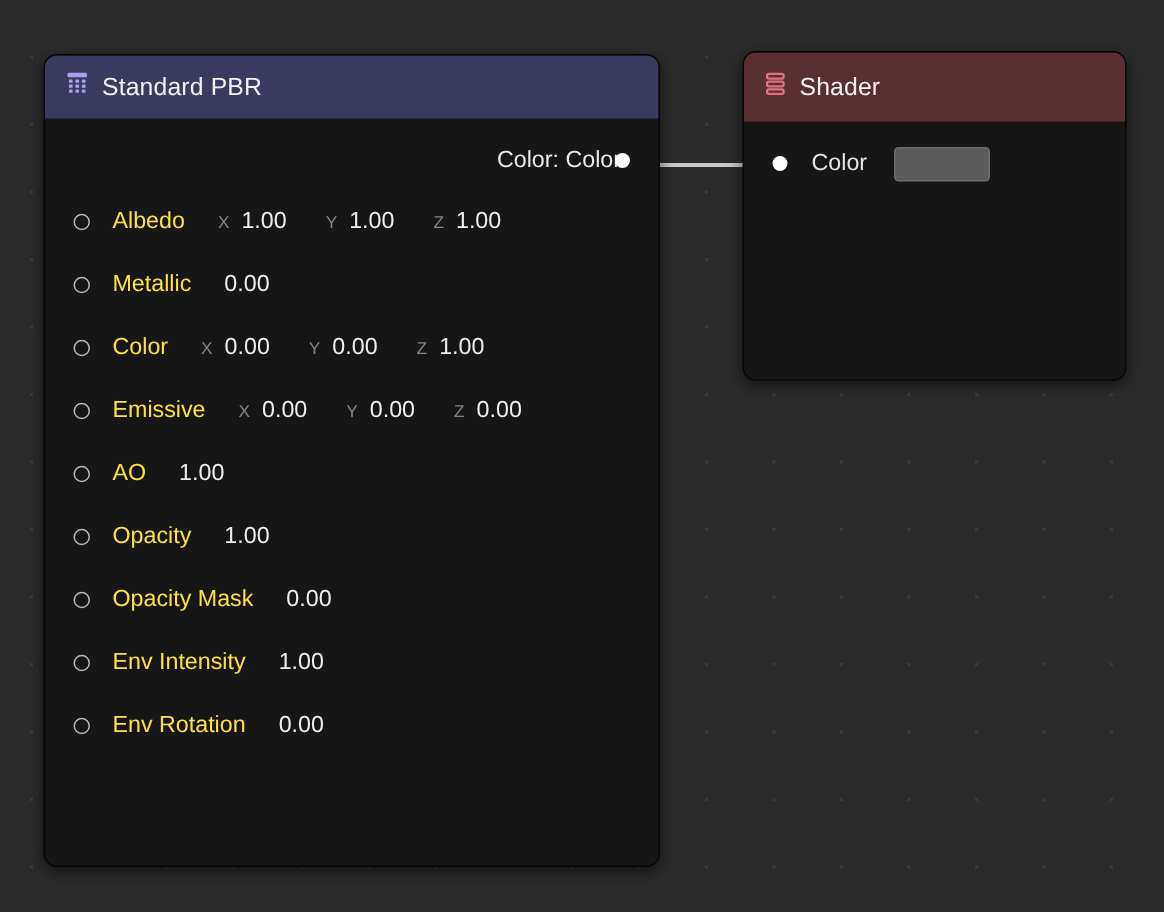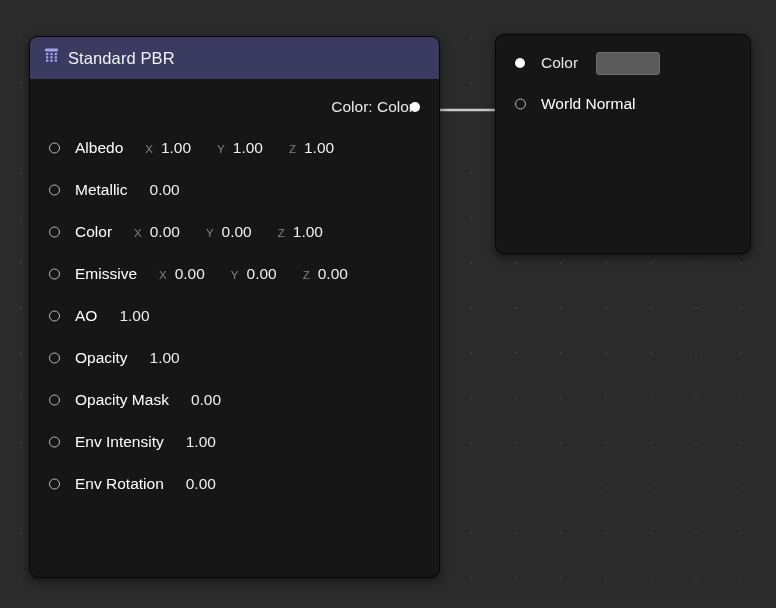--- a/index.html
+++ b/index.html
@@ -87,21 +87,21 @@
     position:relative;
     display:flex;
     align-items:center;
     height:42px;
     padding-left:25px;
   }
   .row .port.left { left:19px; }
 
   .row-label {
     font-size:15.5px;
-    color:#ffffff;
+    color:#fde047;
     white-space:nowrap;
     margin-left:20px;
   }
   .row-label.dim { color:#e5e5e5; }
 
   .scalar {
     font-size:15.5px;
     color:#eeeeee;
     margin-left:22px;
     white-space:nowrap;
@@ -270,32 +270,40 @@
         <span class="port empty left"></span>
         <span class="row-label">Env Rotation</span>
         <span class="scalar">0.00</span>
       </div>
 
     </div>
   </div>
 
   <div class="node" id="node-shader" style="left:495px; top:34px; width:256px; height:220px;">
 
+    <div class="node-header" style="background:#5a2f34; height:46px;">
+      <span class="hdr-icon">
+        <svg width="14" height="16" viewBox="0 0 14 16">
+          <g fill="none" stroke="#e0737e" stroke-width="1.5">
+            <rect x="1.4" y="1.3" width="11" height="3.1" rx="1.2"></rect>
+            <rect x="1.4" y="6.4" width="11" height="3.1" rx="1.2"></rect>
+            <rect x="1.4" y="11.5" width="11" height="3.1" rx="1.2"></rect>
+          </g>
+        </svg>
+      </span>
+      <span class="node-title">Shader</span>
+    </div>
 
     <div class="node-body" style="padding-top:6px;">
 
       <div class="row" style="height:44px;">
         <span class="port filled left"></span>
         <span class="row-label dim">Color</span>
         <span class="swatch" style="background:#5a5a5a;"></span>
       </div>
 
 
-      <div class="row" style="height:37px;">
-        <span class="port empty left"></span>
-        <span class="row-label">World Normal</span>
-      </div>
 
 
     </div>
   </div>
 
 </div>
 
 </body></html>

